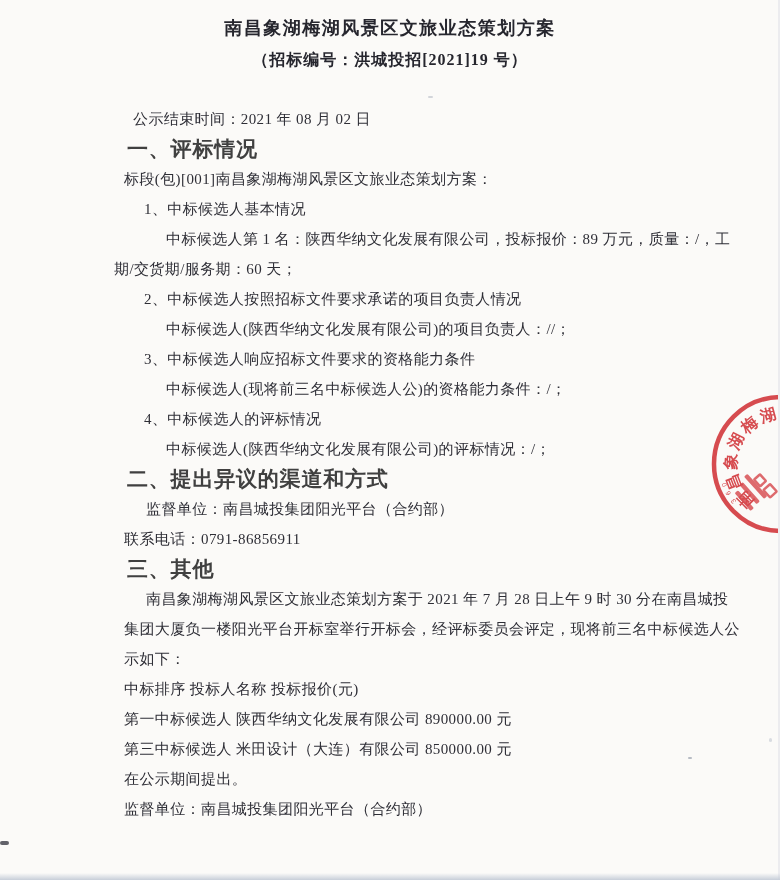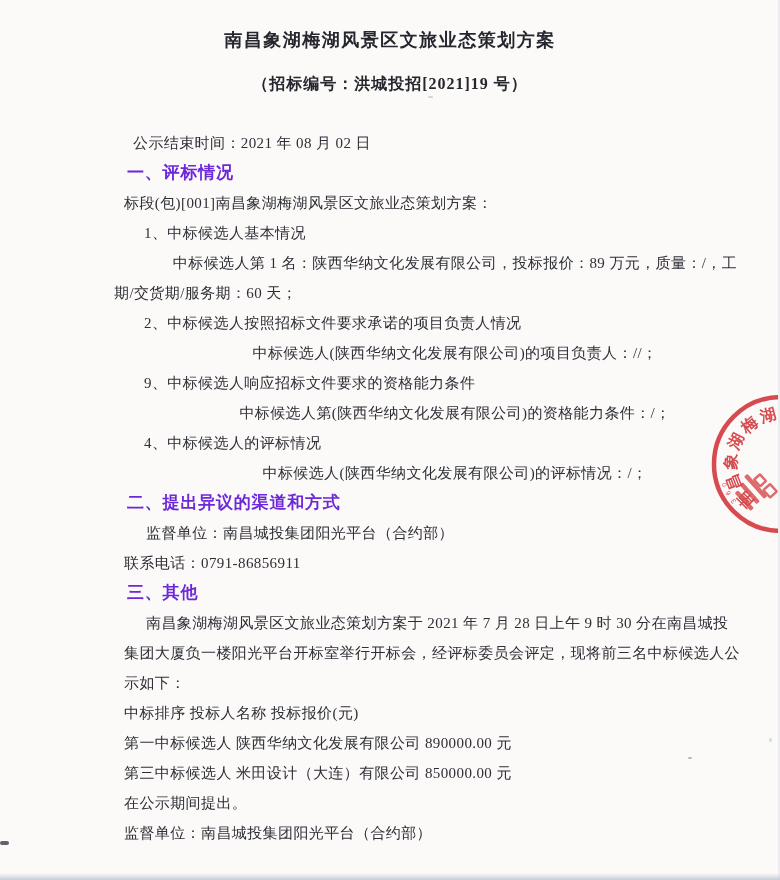--- a/index.html
+++ b/index.html
@@ -26,41 +26,41 @@
   .dash-left{left:0;top:841px;width:9px;height:4px;background:#3c3c46;border-radius:2px;opacity:.8;}
   .speck-a{left:688px;top:757px;width:4px;height:2px;background:#9aa1ae;border-radius:2px;opacity:.7;}
   .speck-b{left:428px;top:96px;width:5px;height:2px;background:#b7bcc6;border-radius:2px;opacity:.6;}
   .speck-c{left:769px;top:738px;width:3px;height:4px;background:#c3c8d2;border-radius:2px;opacity:.6;}
 
   .doc-header{
     position:relative;width:780px;padding-top:13px;text-align:center;
   }
   .doc-title{
     font-size:18px;font-weight:bold;color:#26262e;
-    letter-spacing:1.5px;line-height:30px;margin:12px;
+    letter-spacing:1.5px;line-height:30px;margin:0;
   }
   .doc-subtitle{
     font-size:16px;font-weight:bold;color:#26262e;
     letter-spacing:1px;line-height:33px;margin:0;
   }
 
   .doc-body{
     position:relative;margin-top:28px;padding-left:124px;width:620px;
   }
   .line{
     margin:0;height:30px;line-height:30px;
     font-size:15px;letter-spacing:.4px;white-space:nowrap;
     color:#2e2e36;
   }
   .line.meta{padding-left:9px;}
-  .line.h1{padding-left:3px;font-size:17px;font-weight:bold;color:#6d28d9;letter-spacing:.8px;}
+  .line.h1{padding-left:3px;font-size:21px;font-weight:bold;color:#404040;letter-spacing:.8px;}
   .line.flush{padding-left:0;}
   .line.hang{margin-left:-10px;}
   .line.num{padding-left:20px;}
-  .line.sub{padding-left:42px;text-align:center;}
+  .line.sub{padding-left:42px;}
   .line.ind{padding-left:22px;}
 
   .stamp{
     position:absolute;left:705px;top:380px;width:75px;height:180px;
     pointer-events:none;
   }
   .stamp svg{display:block;}
 </style>
 </head>
 <body>
@@ -74,22 +74,22 @@
 
   <div class="doc-body">
       <p class="line meta">公示结束时间：2021 年 08 月 02 日</p>
       <p class="line h1">一、评标情况</p>
       <p class="line flush">标段(包)[001]南昌象湖梅湖风景区文旅业态策划方案：</p>
       <p class="line num">1、中标候选人基本情况</p>
       <p class="line sub">中标候选人第 1 名：陕西华纳文化发展有限公司，投标报价：89 万元，质量：/，工</p>
       <p class="line hang">期/交货期/服务期：60 天；</p>
       <p class="line num">2、中标候选人按照招标文件要求承诺的项目负责人情况</p>
       <p class="line sub">中标候选人(陕西华纳文化发展有限公司)的项目负责人：//；</p>
-      <p class="line num">9、中标候选人响应招标文件要求的资格能力条件</p>
-      <p class="line sub">中标候选人第(陕西华纳文化发展有限公司)的资格能力条件：/；</p>
+      <p class="line num">3、中标候选人响应招标文件要求的资格能力条件</p>
+      <p class="line sub">中标候选人(现将前三名中标候选人公)的资格能力条件：/；</p>
       <p class="line num">4、中标候选人的评标情况</p>
       <p class="line sub">中标候选人(陕西华纳文化发展有限公司)的评标情况：/；</p>
       <p class="line h1">二、提出异议的渠道和方式</p>
       <p class="line ind">监督单位：南昌城投集团阳光平台（合约部）</p>
       <p class="line flush">联系电话：0791-86856911</p>
       <p class="line h1">三、其他</p>
       <p class="line ind">南昌象湖梅湖风景区文旅业态策划方案于 2021 年 7 月 28 日上午 9 时 30 分在南昌城投</p>
       <p class="line flush">集团大厦负一楼阳光平台开标室举行开标会，经评标委员会评定，现将前三名中标候选人公</p>
       <p class="line flush">示如下：</p>
       <p class="line flush">中标排序 投标人名称 投标报价(元)</p>

